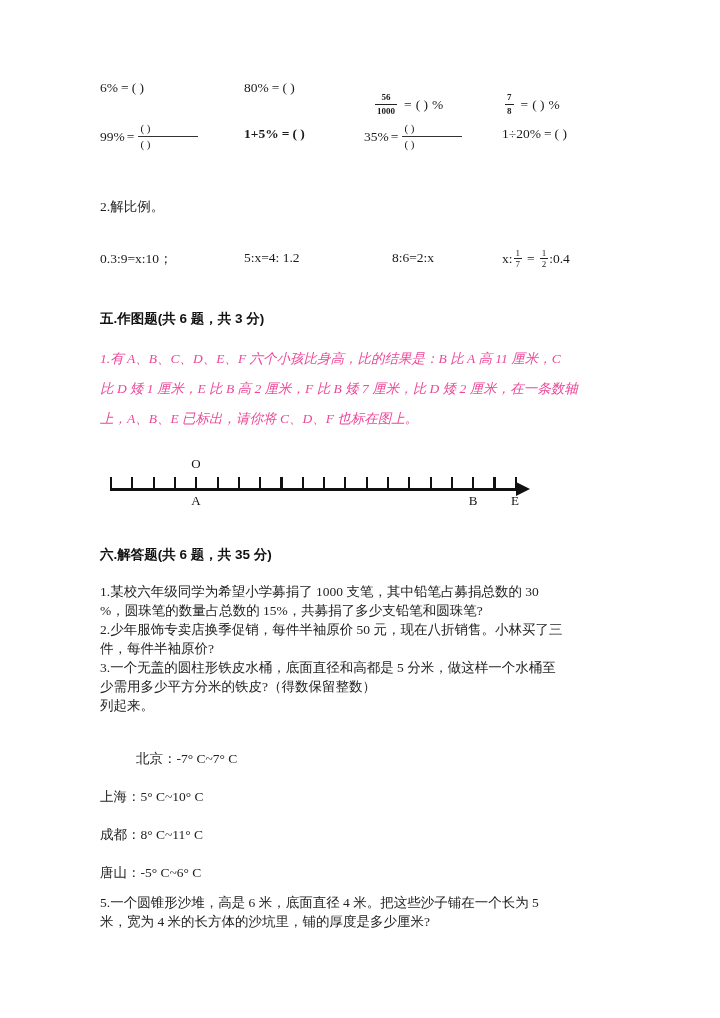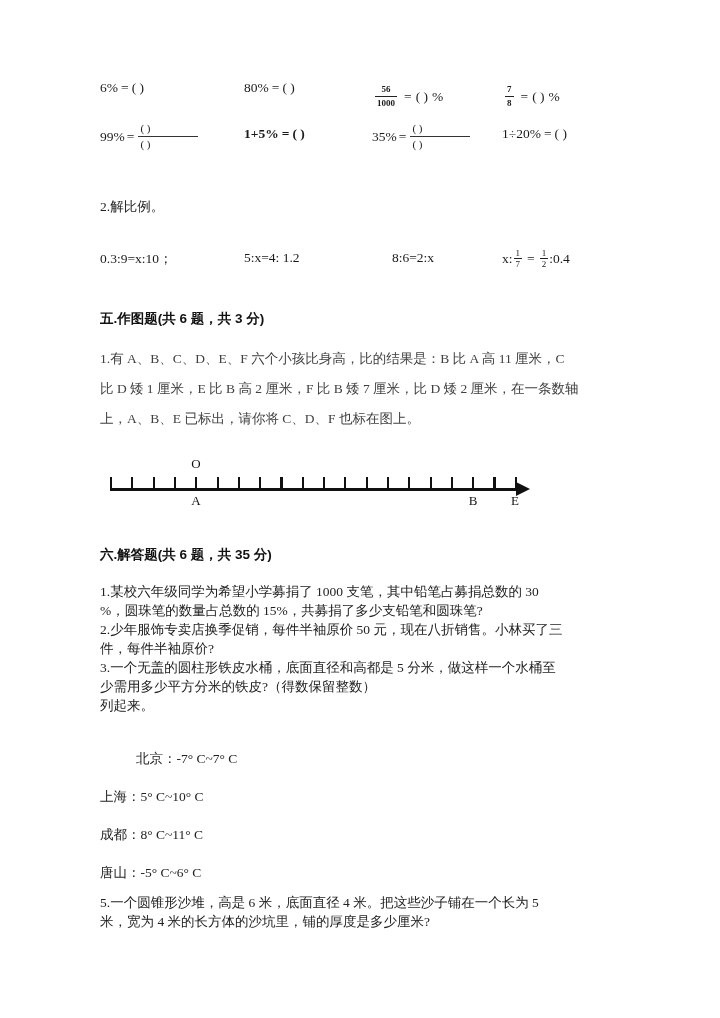--- a/index.html
+++ b/index.html
@@ -37,21 +37,22 @@
     white-space: nowrap;
   }
   .para {
     font-size: 13.5px;
     line-height: 19px;
     color: #222;
   }
   .para-sp {
     font-size: 13.5px;
     line-height: 30px;
-    color: #404040;
+    color: #ec4899;
+    font-style: italic;
   }
   .sec-head {
     font-family: "Liberation Sans", "DejaVu Sans", sans-serif;
     font-weight: bold;
     font-size: 13.5px;
     color: #111;
   }
 
   
   .row1, .row2 {
@@ -68,21 +69,21 @@
     white-space: nowrap;
   }
 
   
   .frac {
     display: inline-flex;
     flex-direction: column;
     align-items: center;
     justify-content: center;
     vertical-align: middle;
-    margin: 8px 3px;
+    margin: 16px 3px;
     font-size: 9px;
     line-height: 11px;
     font-weight: bold;
   }
   .frac .num {
     padding: 0 2px 1px 2px;
   }
   .frac .den {
     border-top: 1.2px solid #222;
     padding: 1px 2px 0 2px;
@@ -220,21 +221,21 @@
           <span class="den">(      )</span>
         </span>
       </div>
 
       <div class="cell" style="left:148px; top:4px;font-weight:bold;">
         <span>1+5%</span>
         <span style="margin:0 3px;">=</span>
         <span>(      )</span>
       </div>
 
-      <div class="cell" style="left:276px; top:0px;">
+      <div class="cell" style="left:268px; top:0px;">
         <span>35%</span>
         <span style="margin:0 2px;">=</span>
         <span class="pfrac">
           <span class="num">(          )</span>
           <span class="den">(      )</span>
         </span>
       </div>
 
       <div class="cell" style="left:406px; top:4px;">
         <span>1÷20%</span>

